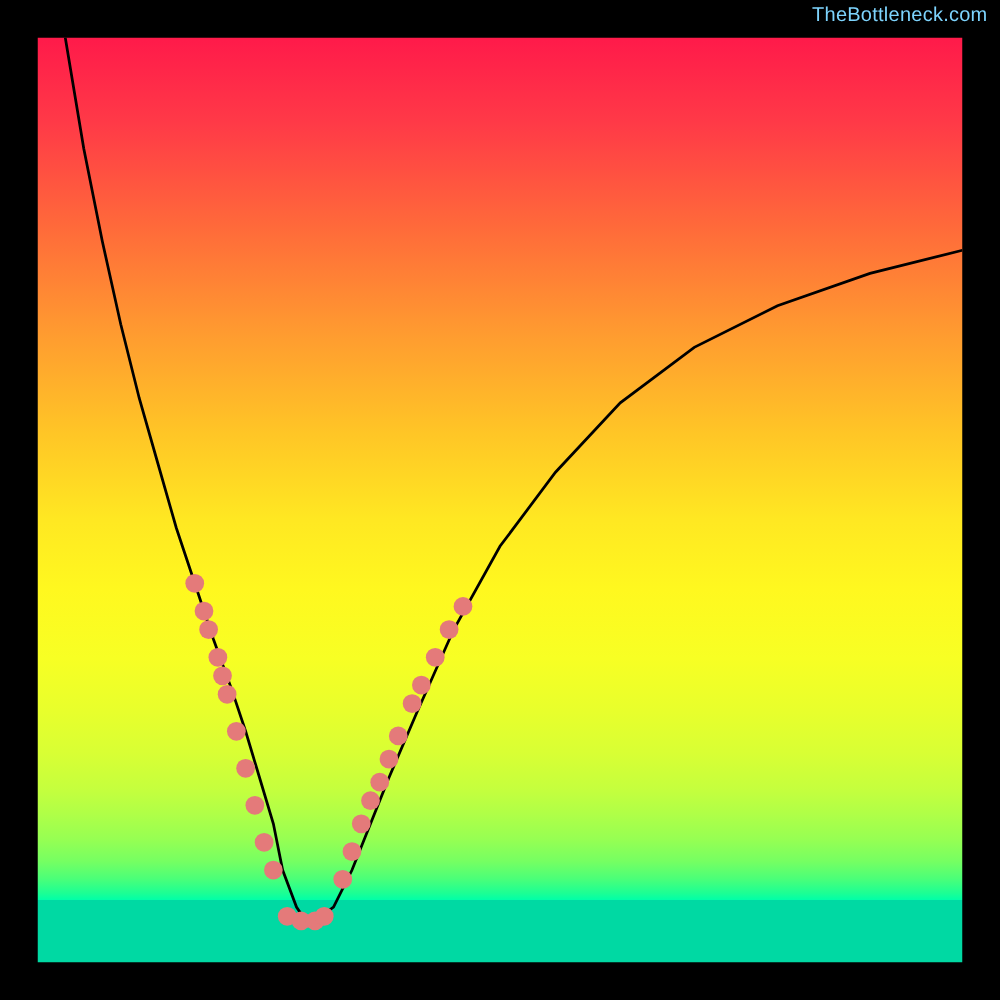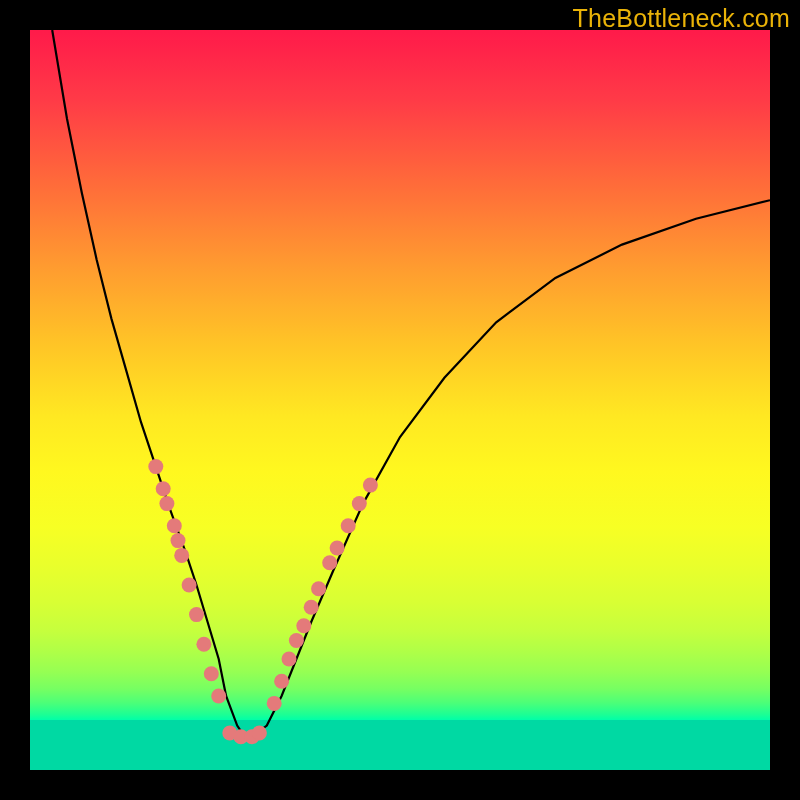--- a/index.html
+++ b/index.html
@@ -69,22 +69,22 @@
     stroke-width: 2.2;
   }
   .dot {
     fill: #e47a7a;
     stroke: none;
   }
   .watermark {
     position: absolute;
     top: 4px;
     right: 10px;
-    color: #eab308;
-    font-size: 25px;
+    color: #7dd3fc;
+    font-size: 16px;
     letter-spacing: 0.2px;
     user-select: none;
   }
 </style>
 </head>
 <body>
 
 <div class="stage">
 
   <div class="watermark">TheBottleneck.com</div>

